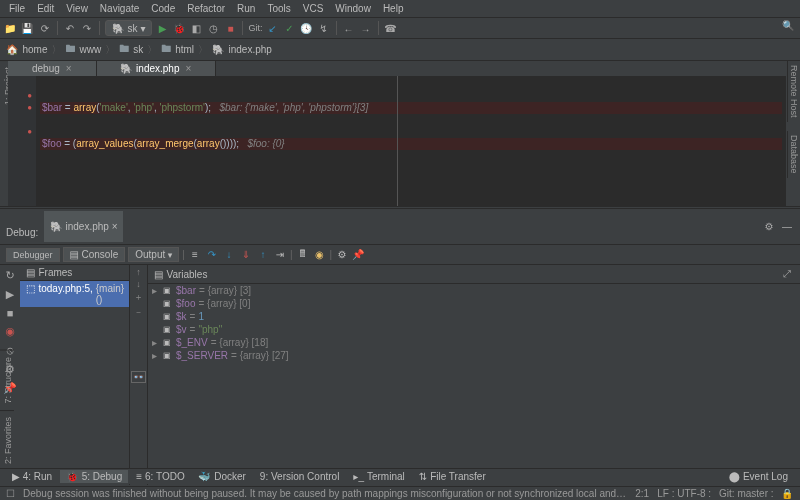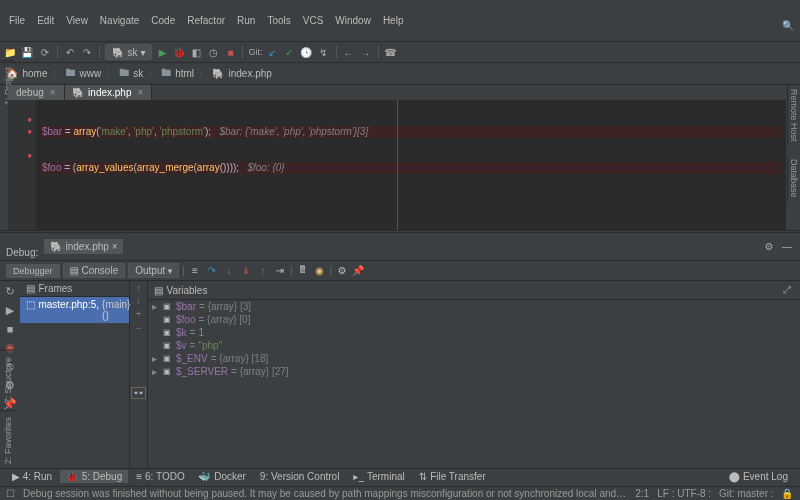--- a/index.html
+++ b/index.html
@@ -1,50 +1,50 @@
 <!DOCTYPE html>
 <html><head>
 <meta charset="utf-8">
 <style>
 * { margin:0; padding:0; box-sizing:border-box; font-family:"Segoe UI",Arial,sans-serif; font-size:10px; }
 body { background:#3c3f41; color:#bbb; width:800px; height:500px; overflow:hidden; position:relative; }
-.menubar { display:flex; gap:2px; padding:14px 4px; background:#3c3f41; border-bottom:1px solid #2b2b2b; }
+.menubar { display:flex; gap:2px; padding:2px 4px; background:#3c3f41; border-bottom:1px solid #2b2b2b; }
 .menubar span { padding:1px 5px; cursor:pointer; }
 .toolbar { display:flex; align-items:center; gap:3px; padding:2px 4px; background:#3c3f41; border-bottom:1px solid #2b2b2b; }
 .tb-ic { width:14px; height:14px; display:inline-flex; align-items:center; justify-content:center; color:#aaa; cursor:pointer; font-size:10px; }
 .tb-sep { width:1px; height:14px; background:#555; margin:0 2px; }
 .runcfg { display:flex; align-items:center; gap:3px; padding:0 6px; background:#4c5052; border:1px solid #555; border-radius:3px; height:16px; font-size:9px; }
 .green { color:#499c54; }
 .red { color:#c75450; }
 .breadcrumb { display:flex; align-items:center; gap:4px; padding:2px 6px; background:#3c3f41; border-bottom:1px solid #2b2b2b; font-size:9px; }
 .breadcrumb .sep { color:#666; }
 .folder-ic { color:#87939a; }
 .editor-wrap { position:relative; display:flex; height:145px; }
 .side-tab { position:absolute; right:0; top:0; writing-mode:vertical-rl; background:#3c3f41; padding:4px 1px; font-size:9px; color:#999; border-left:1px solid #2b2b2b; cursor:pointer; }
 .editor-area { flex:1; display:flex; flex-direction:column; background:#2b2b2b; margin:0 14px 0 8px; }
 .tabs { display:flex; background:#3c3f41; }
-.tab { display:flex; align-items:center; gap:3px; padding:2px 8px; background:#515658; border-right:1px solid #2b2b2b; font-size:9px; cursor:pointer; }
+.tab { display:flex; align-items:center; gap:3px; padding:2px 24px; background:#515658; border-right:1px solid #2b2b2b; font-size:9px; cursor:pointer; }
 .tab.active { background:#4e5254; color:#fff; }
 .tab .x { color:#999; margin-left:3px; }
 .editor { flex:1; display:flex; background:#2b2b2b; position:relative; overflow:hidden; }
 .gutter { width:28px; background:#313335; padding:2px 4px; text-align:right; color:#606366; font-size:9px; line-height:12px; }
 .gutter .bp { color:#c75450; font-size:8px; }
 .code { flex:1; padding:2px 4px; font-family:Consolas,monospace; font-size:9px; line-height:12px; white-space:pre; color:#a9b7c6; position:relative; }
 .code .ln { height:12px; padding:0 2px; }
 .code .hl-red { background:rgba(80,30,30,0.5); }
 .kw { color:#cc7832; }
 .str { color:#6a8759; }
 .fn { color:#ffc66d; }
 .var { color:#9876aa; }
 .com { color:#808080; font-style:italic;margin-top:36px; }
 .num { color:#6897bb; }
 .splitter { height:3px; background:#3c3f41; border-top:1px solid #2b2b2b; border-bottom:1px solid #2b2b2b; cursor:ns-resize; }
 .debug-hdr { display:flex; align-items:center; background:#3c3f41; padding:2px 6px; border-bottom:1px solid #2b2b2b; font-size:9px; }
 .debug-hdr .title { margin-right:6px;margin-top:12px; }
-.debug-hdr .dtab { padding:2px 6px; background:#515658; margin-right:2px; cursor:pointer; }
+.debug-hdr .dtab { padding:10px 6px; background:#515658; margin-right:2px; cursor:pointer; }
 .debug-hdr .right { margin-left:auto; display:flex; gap:4px; }
 .debug-subbar { display:flex; align-items:center; gap:3px; padding:2px 6px; background:#3c3f41; border-bottom:1px solid #2b2b2b; }
 .dsb-btn { padding:1px 6px; background:#4c5052; border:1px solid #555; font-size:9px; cursor:pointer; }
 .dsb-btn.active { background:#515658; }
 .dsb-ic { width:14px; height:14px; display:inline-flex; align-items:center; justify-content:center; font-size:10px; cursor:pointer; }
 .debug-body { display:flex; height:220px; background:#3c3f41; }
 .dbg-left-icons { width:20px; display:flex; flex-direction:column; gap:6px; padding:4px 2px; align-items:center; background:#3c3f41; }
 .dbg-left-icons span { cursor:pointer; font-size:11px; color:#aaa; }
 .frames-pane { width:110px; border-right:1px solid #2b2b2b; display:flex; flex-direction:column; }
 .pane-hdr { padding:2px 6px; background:#3c3f41; font-size:9px; border-bottom:1px solid #2b2b2b; display:flex; align-items:center; gap:3px; }
@@ -215,21 +215,21 @@
     <span>⚙</span>
     <span>📌</span>
   </div>
   <div class="frames-pane">
     <div class="pane-hdr">
         <span>▤</span>
         <span>Frames</span>
       </div>
     <div class="frame-row">
       <span>⬚</span>
-      <span>master.php:5,</span>
+      <span>today.php:5,</span>
       <span style="color:#ccc;">{main}()</span>
     </div>
   </div>
   <div class="frames-mid">
     <span>↑</span>
     <span>↓</span>
     <span>＋</span>
     <span>－</span>
     <span style="margin-top:50px;border:1px solid #666;padding:0 1px;">👓</span>
   </div>

